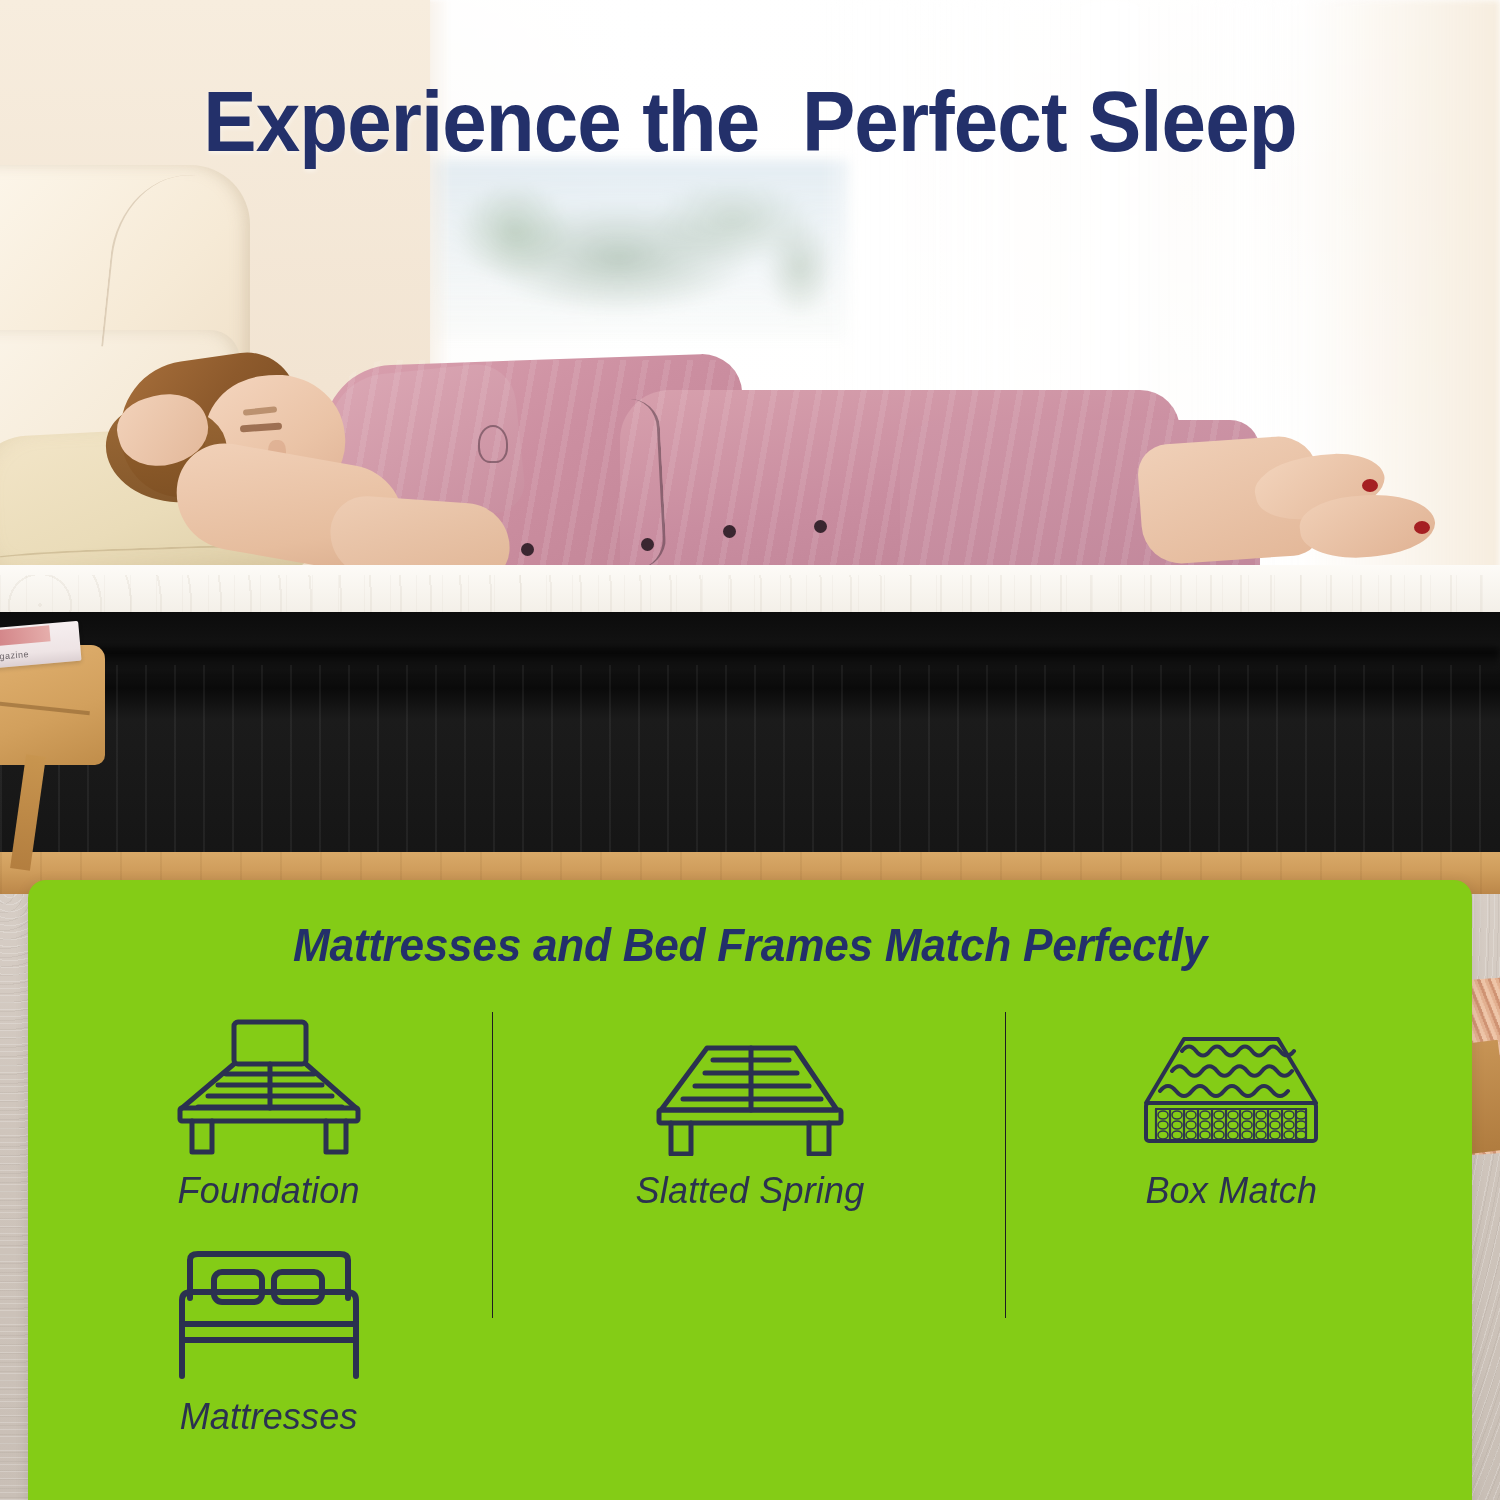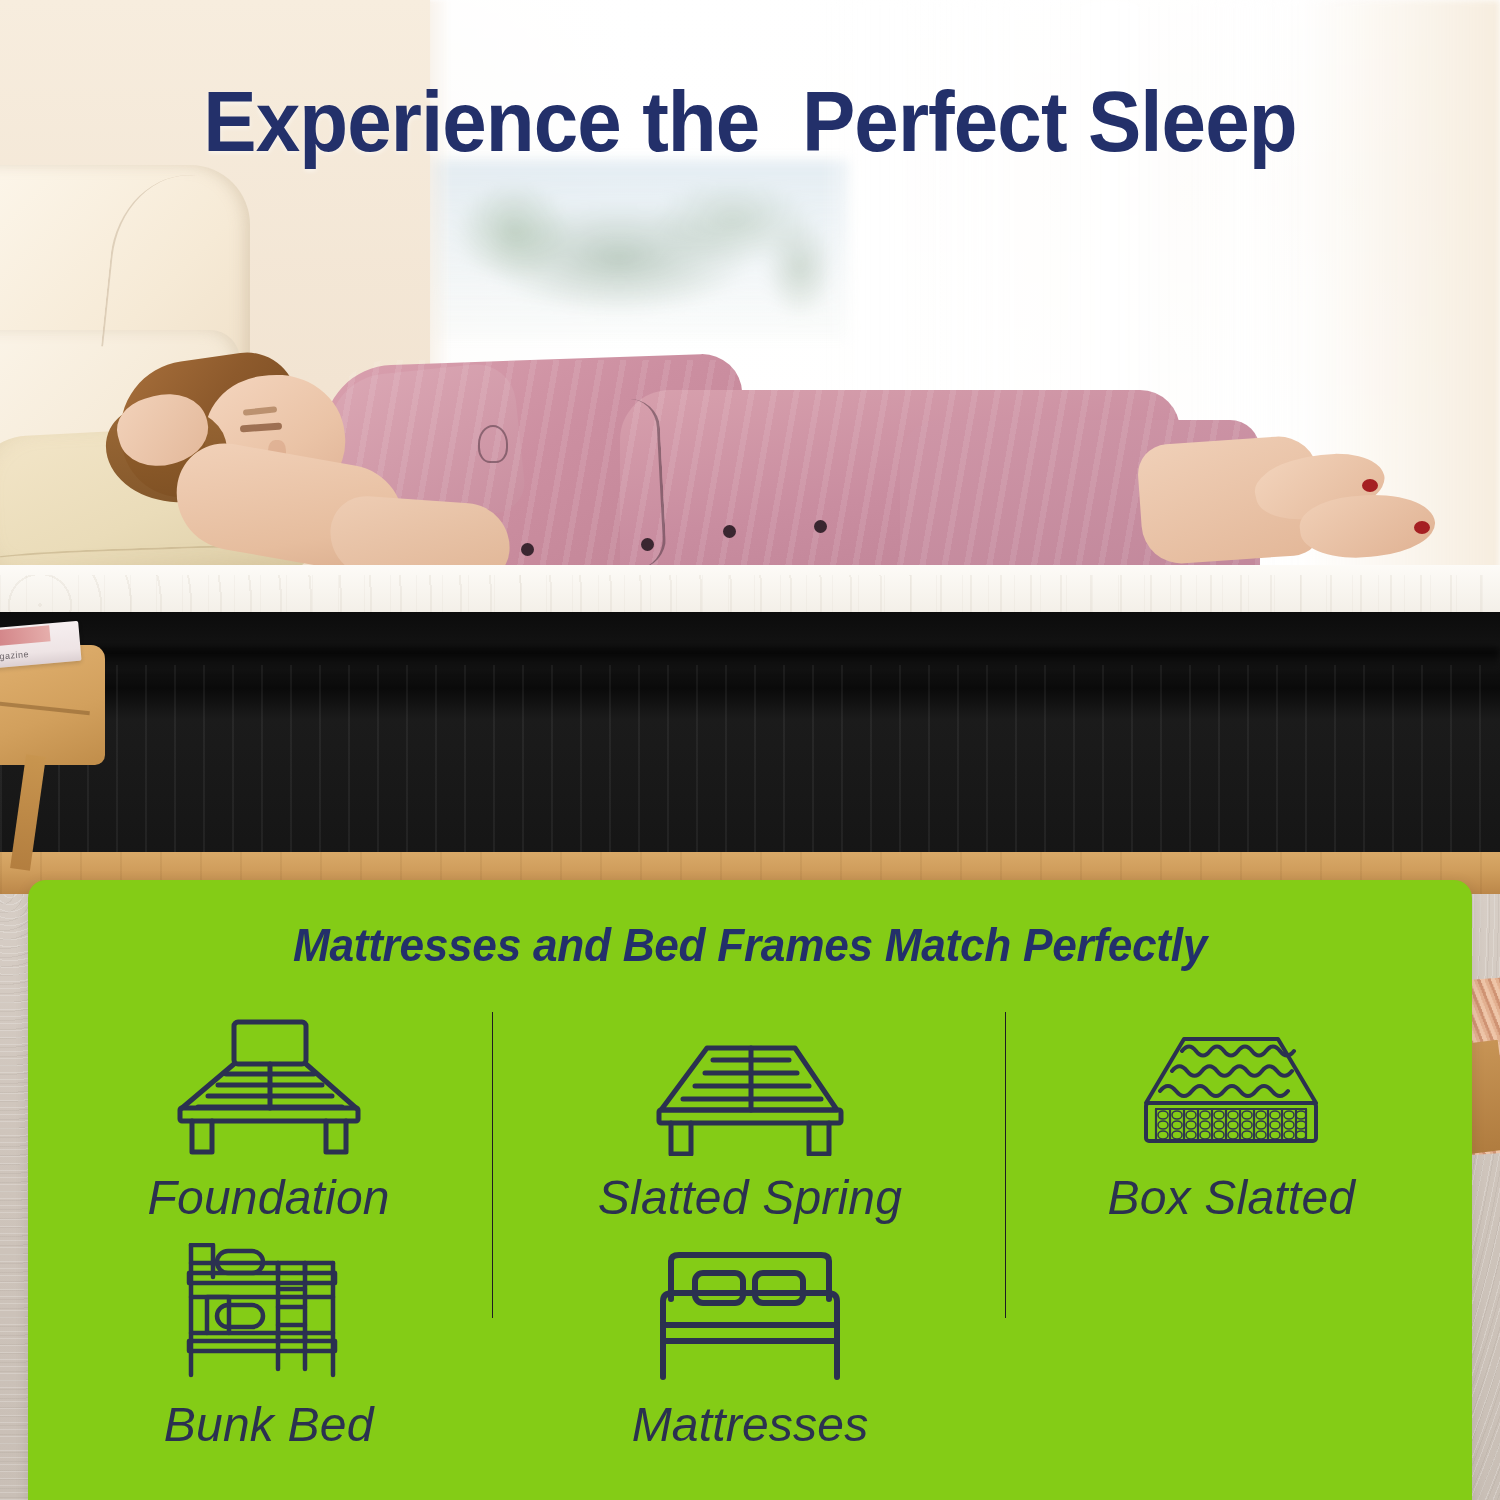--- a/index.html
+++ b/index.html
@@ -306,21 +306,21 @@
     position:relative;display:flex;flex-direction:column;
     align-items:center;justify-content:flex-start;
     padding-top:18px;
   }
   .icon-box{
     height:140px;display:flex;align-items:flex-end;justify-content:center;
   }
   .icon-box svg{display:block;}
   .cell-label{
     margin-top:14px;
-    font-size:48px;font-weight:400;color:#2b3150;letter-spacing:.2px;
+    font-size:36px;font-weight:400;color:#2b3150;letter-spacing:.2px;
     white-space:nowrap;
   }
   .vdiv{
     position:absolute;top:132px;width:1px;height:306px;background:#1d1d22;
   }
   .vdiv.d1{left:464px;}
   .vdiv.d2{left:977px;}
 </style>
 </head>
 <body>
@@ -480,49 +480,24 @@
                 <ellipse cx="163" cy="84" rx="5" ry="4"></ellipse>
                   <ellipse cx="163" cy="94" rx="5" ry="4"></ellipse>
                   <ellipse cx="163" cy="104" rx="5" ry="4"></ellipse>
                 <ellipse cx="175" cy="84" rx="5" ry="4"></ellipse>
                   <ellipse cx="175" cy="94" rx="5" ry="4"></ellipse>
                   <ellipse cx="175" cy="104" rx="5" ry="4"></ellipse>
               </g>
             </g>
           </svg>
         </div>
-        <div class="cell-label">Box Slatted</div>
+        <div class="cell-label">Box Match</div>
       </div>
 
 
-      <div class="cell">
-        <div class="icon-box">
-          <svg width="175" height="140" viewBox="0 0 175 140" fill="none" stroke="#2b3150" stroke-width="4.5" stroke-linejoin="round" stroke-linecap="round">
-
-            <path d="M10 2 V132 M152 20 V132"></path>
-
-            <path d="M10 2 H32 V34"></path>
-            <rect x="36" y="8" width="46" height="22" rx="11"></rect>
-            <path d="M10 20 H152"></path>
-            <rect x="8" y="30" width="146" height="10"></rect>
-            <path d="M97 20 V30 M124 20 V30"></path>
-
-            <path d="M10 54 H152"></path>
-            <path d="M26 54 V90 M26 54 H48 V90"></path>
-            <rect x="36" y="62" width="46" height="22" rx="11"></rect>
-            <path d="M10 90 H152"></path>
-            <rect x="8" y="98" width="146" height="10"></rect>
-            <path d="M97 90 V98 M124 90 V98"></path>
-
-            <path d="M97 20 V126 M124 20 V126"></path>
-            <path d="M97 46 H124 M97 64 H124 M97 82 H124"></path>
-          </svg>
-        </div>
-        <div class="cell-label">Bunk Bed</div>
-      </div>
 
       <div class="cell">
         <div class="icon-box">
           <svg width="190" height="132" viewBox="0 0 190 132" fill="none" stroke="#2b3150" stroke-width="6" stroke-linejoin="round" stroke-linecap="round">
             <path d="M16 48 V10 Q16 4 24 4 H166 Q174 4 174 10 V48"></path>
             <rect x="40" y="22" width="48" height="30" rx="8"></rect>
             <rect x="100" y="22" width="48" height="30" rx="8"></rect>
             <path d="M8 74 V50 Q8 42 18 42 H172 Q182 42 182 50 V74"></path>
             <path d="M8 74 H182"></path>
             <path d="M8 90 H182"></path>

